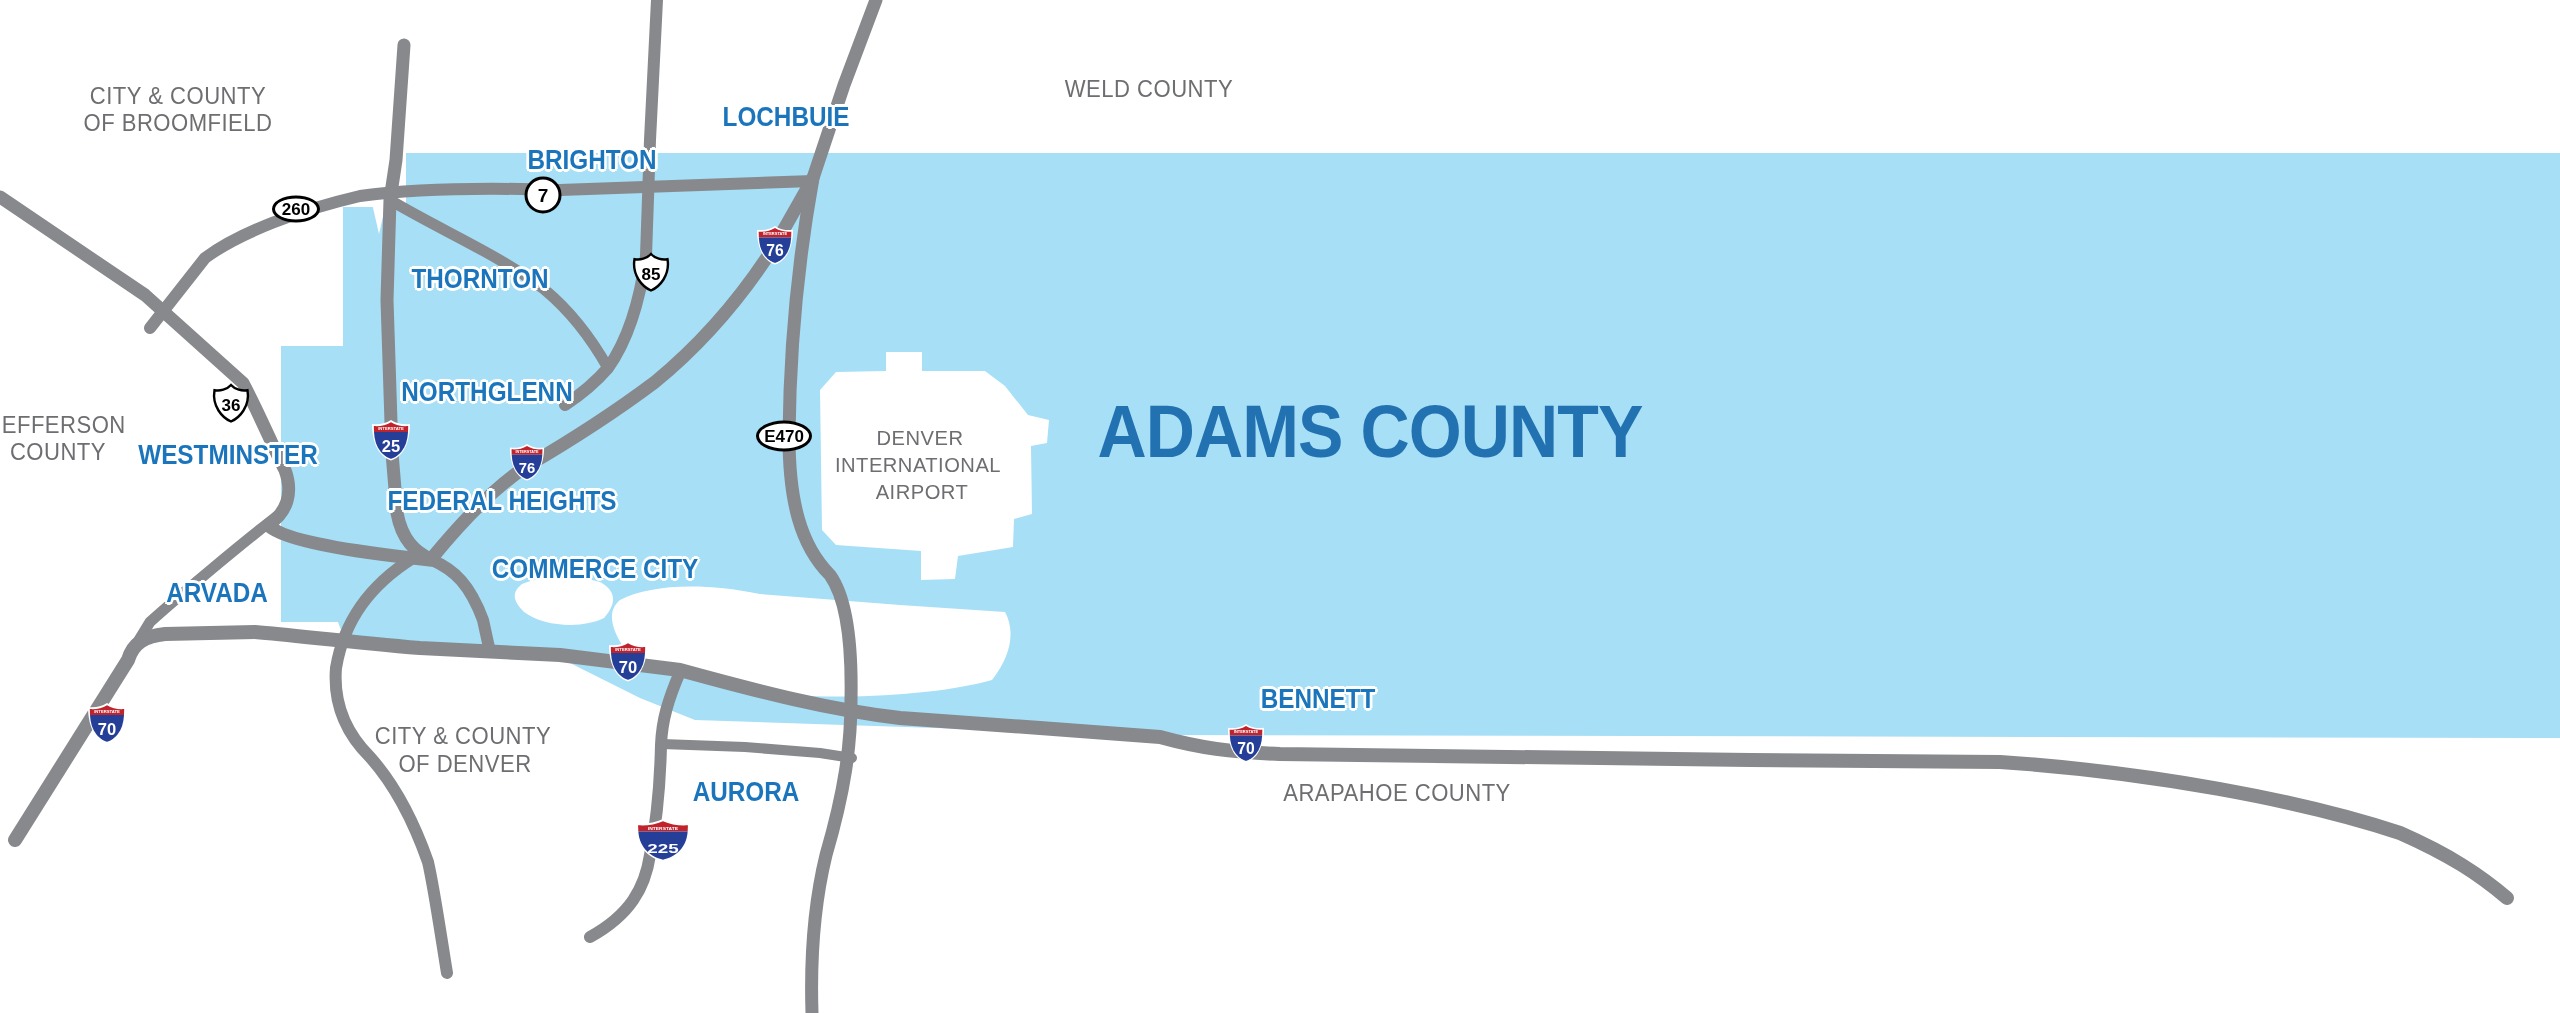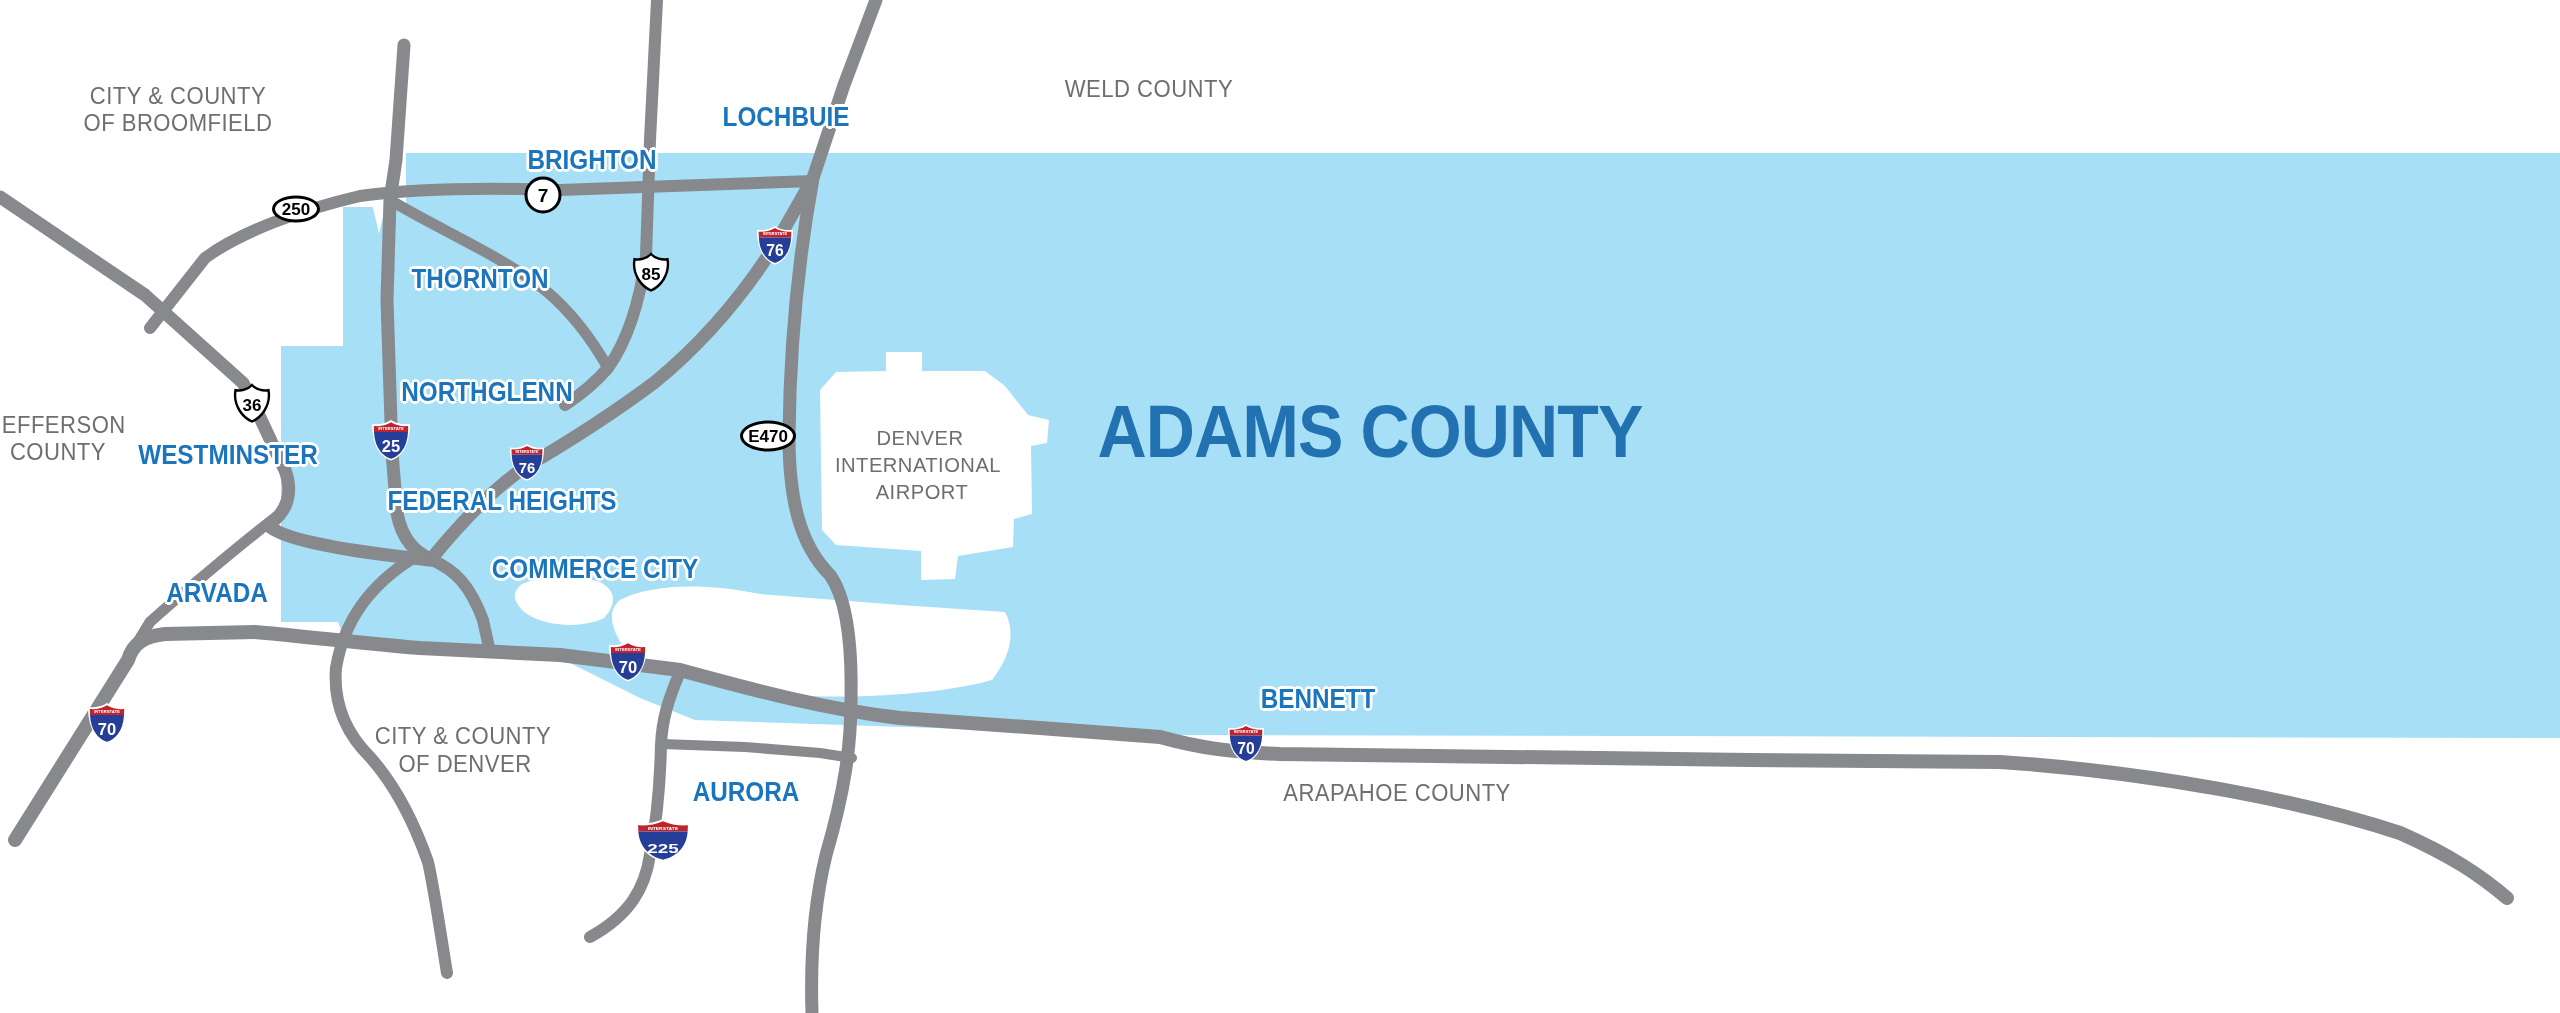--- a/index.html
+++ b/index.html
@@ -138,23 +138,23 @@
     <text x="20" y="11" fill="#fff" font-size="3.4" font-family="Liberation Sans,sans-serif" text-anchor="middle" font-weight="bold">INTERSTATE</text>
     <text x="20" y="33" fill="#fff" font-size="13" font-family="Liberation Sans,sans-serif" text-anchor="middle" font-weight="bold">225</text>
   </svg>
       </div>
       <div class="badge shield" style="width: 40px; height: 42px; position: absolute; left: 651px; top: 272px;">
         <svg width="100%" height="100%" viewBox="0 0 40 42" preserveAspectRatio="none">
     <path fill="#fff" stroke="#000" stroke-width="2.4" d="M20 3 C16 7.5 9 9.3 3.5 8.2 C2.5 14 3.5 22 7.5 28.5 C11.5 34.8 16.5 38 20 39.5 C23.5 38 28.5 34.8 32.5 28.5 C36.5 22 37.5 14 36.5 8.2 C31 9.3 24 7.5 20 3 Z"></path>
     <text x="20" y="29" fill="#000" font-size="17" font-family="Liberation Sans,sans-serif" text-anchor="middle" font-weight="bold">85</text>
   </svg>
       </div>
-      <div class="badge shield" style="width: 40px; height: 42px; position: absolute; left: 252px; top: 403px;">
+      <div class="badge shield" style="width: 40px; height: 42px; position: absolute; left: 231px; top: 403px;">
         <svg width="100%" height="100%" viewBox="0 0 40 42" preserveAspectRatio="none">
     <path fill="#fff" stroke="#000" stroke-width="2.4" d="M20 3 C16 7.5 9 9.3 3.5 8.2 C2.5 14 3.5 22 7.5 28.5 C11.5 34.8 16.5 38 20 39.5 C23.5 38 28.5 34.8 32.5 28.5 C36.5 22 37.5 14 36.5 8.2 C31 9.3 24 7.5 20 3 Z"></path>
     <text x="20" y="29" fill="#000" font-size="17" font-family="Liberation Sans,sans-serif" text-anchor="middle" font-weight="bold">36</text>
   </svg>
       </div>
-      <div class="badge oval" style="width: 48px; height: 27px; position: absolute; left: 296px; top: 209px;">250</div>
-      <div class="badge oval" style="width: 56px; height: 31px; position: absolute; left: 768px; top: 436px;">E470</div>
+      <div class="badge oval" style="width: 48px; height: 27px; position: absolute; left: 296px; top: 209px;">260</div>
+      <div class="badge oval" style="width: 56px; height: 31px; position: absolute; left: 784px; top: 436px;">E470</div>
       <div class="badge circle" style="width: 37px; height: 37px; position: absolute; left: 543px; top: 195px;">7</div>
     </div>
 </div>
 
 </body></html>

